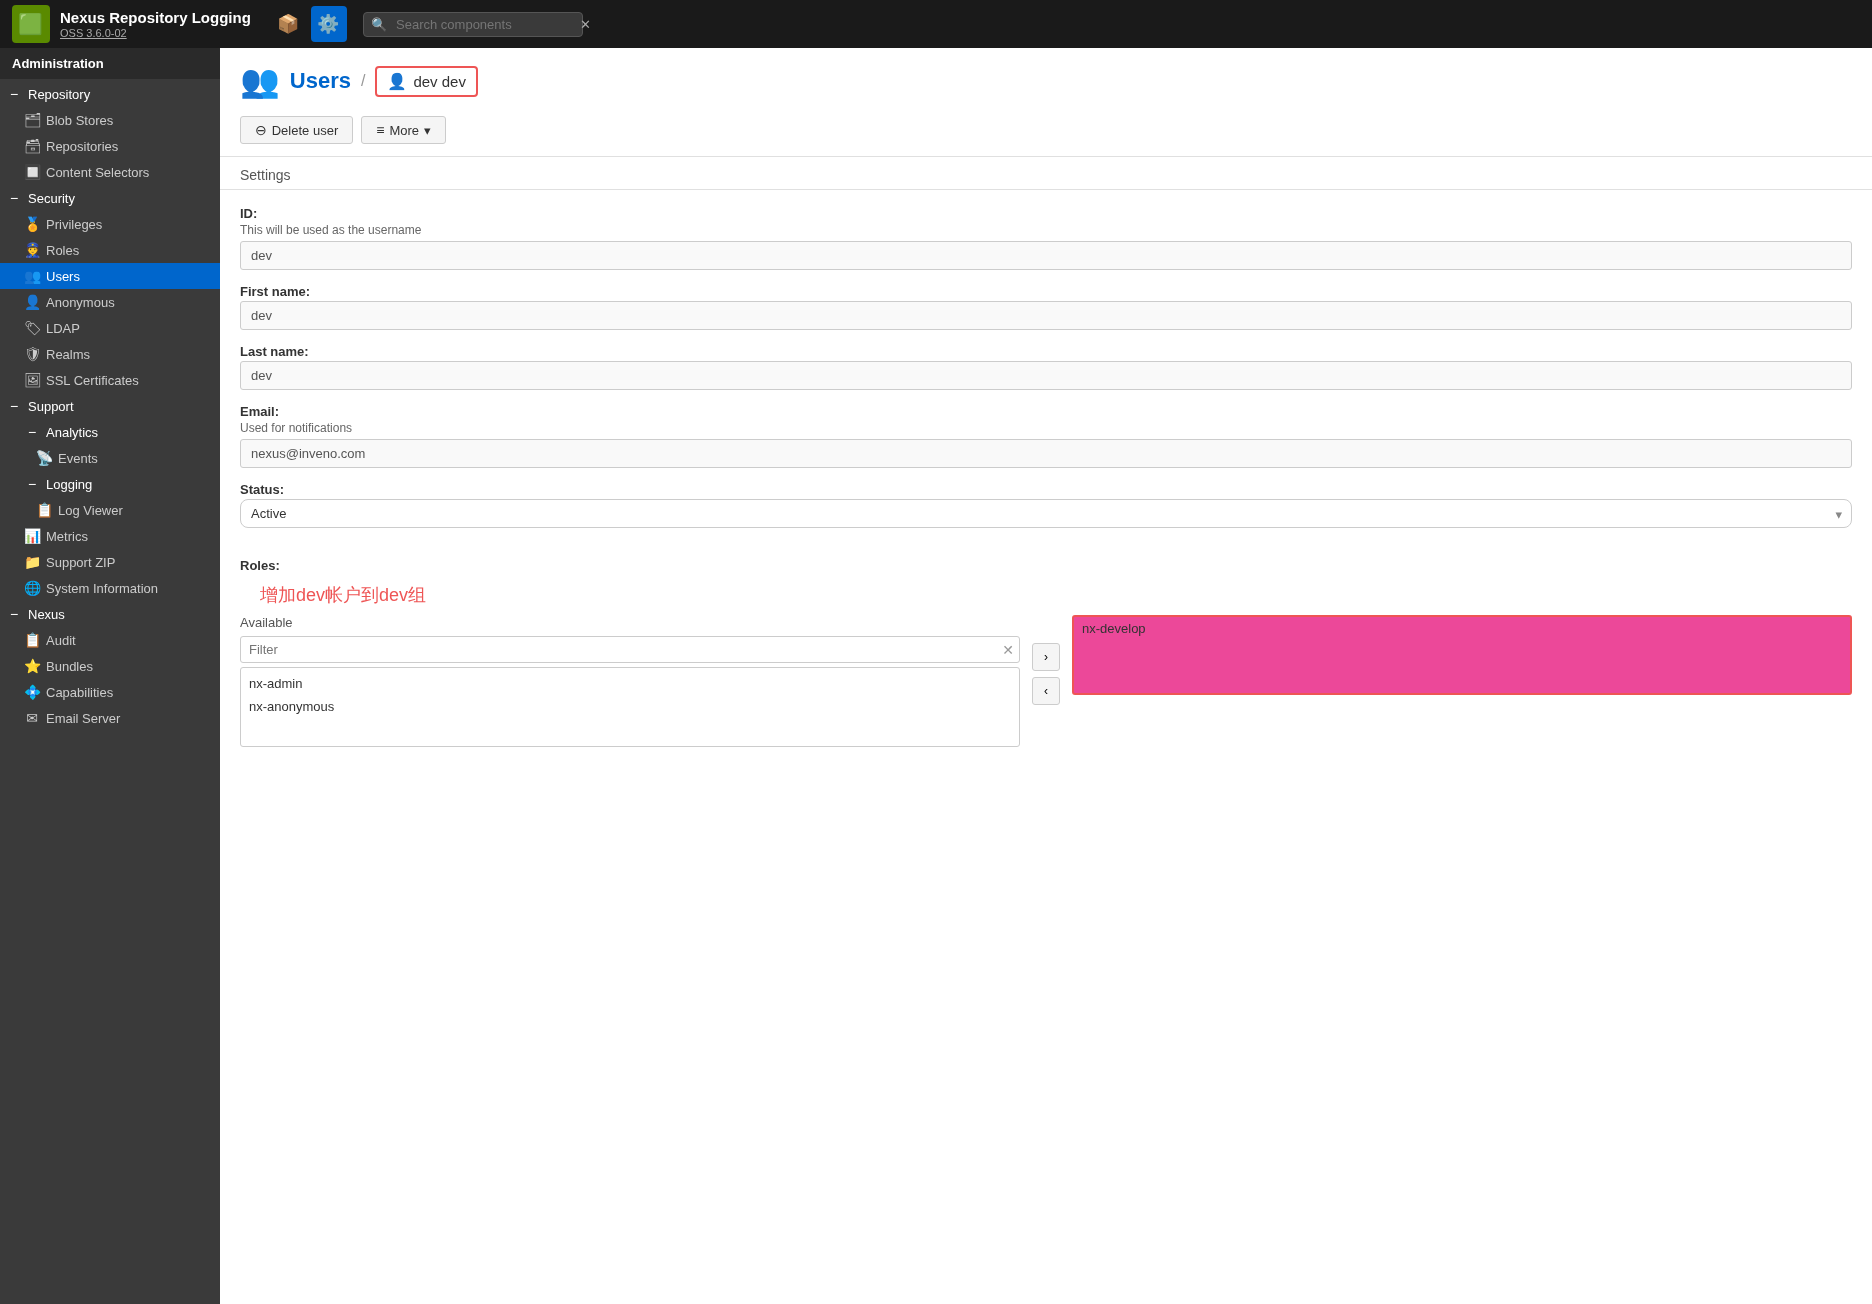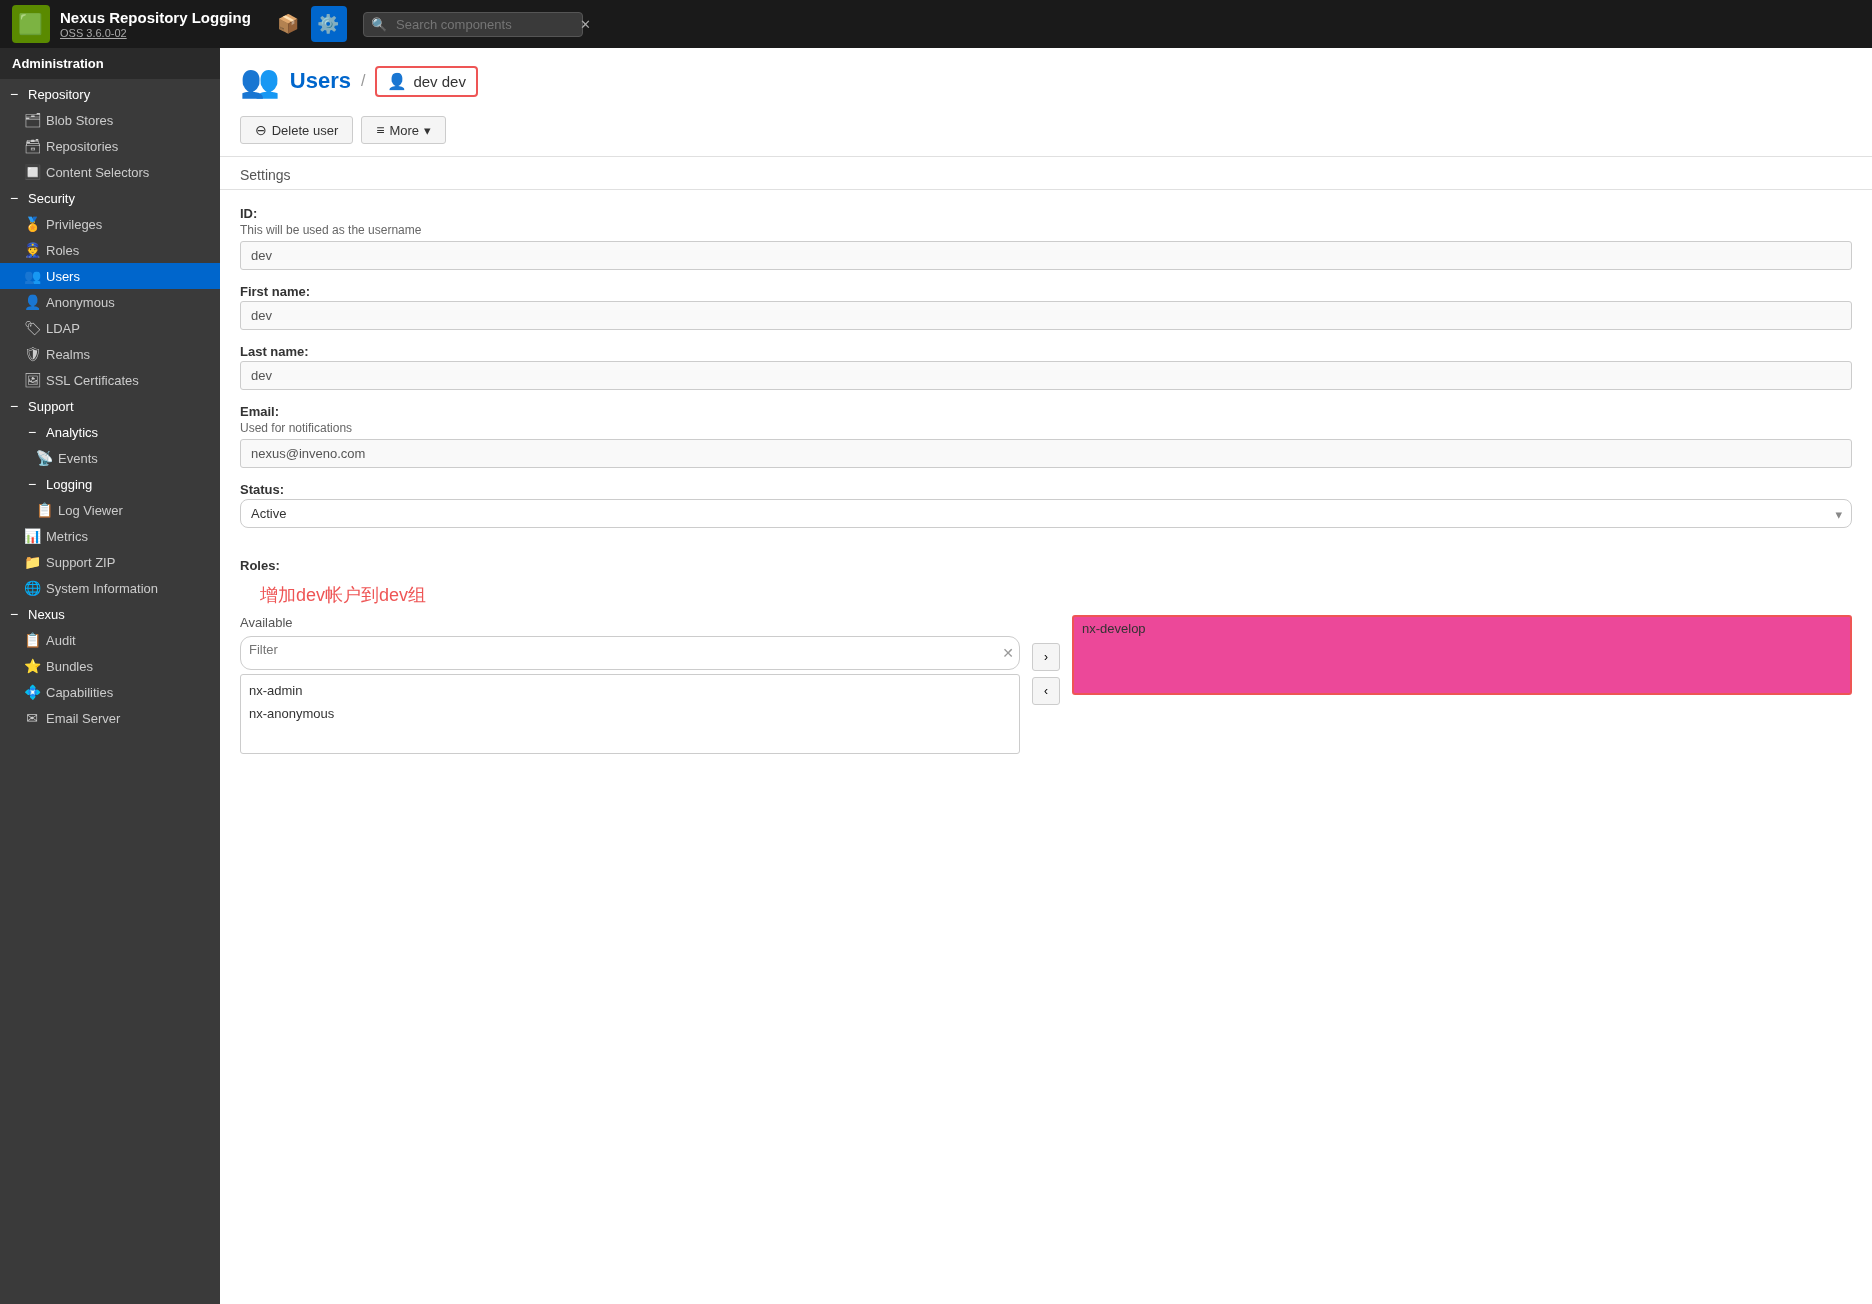--- a/index.html
+++ b/index.html
@@ -217,23 +217,23 @@
       font-size: 13px;
       color: #555;
       margin-bottom: 6px;
     }
     .roles-filter-wrap {
       position: relative;
       margin-bottom: 4px;
     }
     .roles-filter {
       width: 100%;
-      padding: 5px 28px 12px 8px;
+      padding: 5px 28px 5px 8px;
       border: 1px solid #ccc;
-      border-radius: 11px;
+      border-radius: 3px;
       font-size: 13px;
     }
     .filter-clear {
       position: absolute; right: 6px; top: 50%; transform: translateY(-50%);
       color: #999; cursor: pointer; font-size: 14px;
     }
     .roles-list {
       border: 1px solid #ccc;
       border-radius: 3px;
       min-height: 80px;

